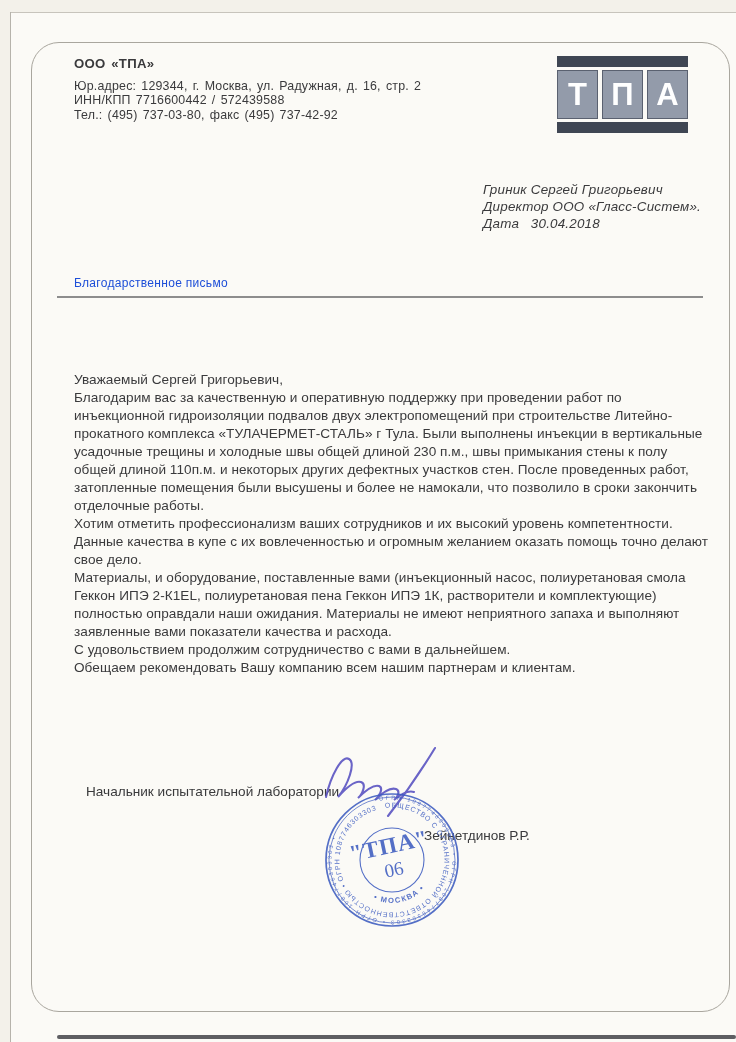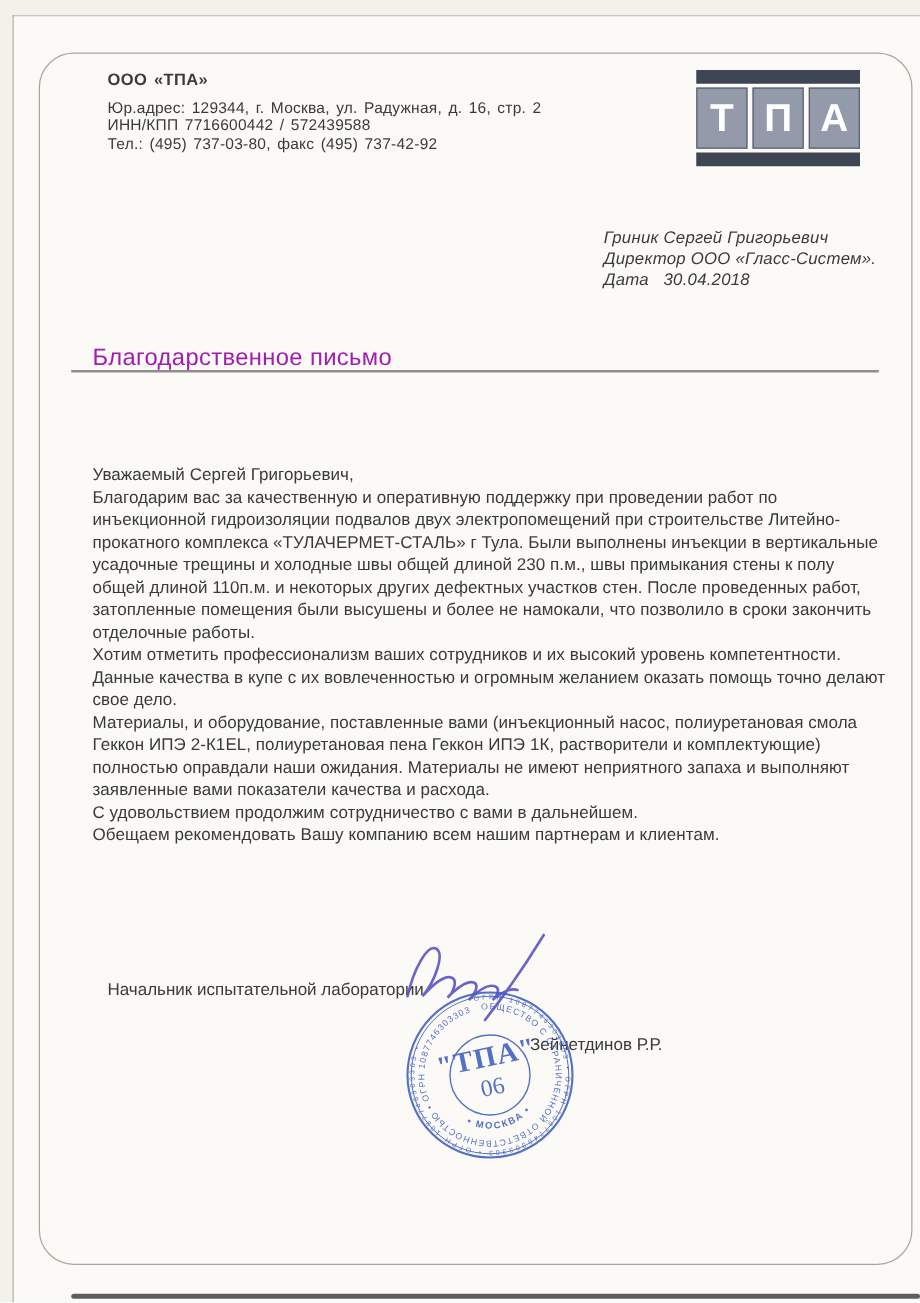--- a/index.html
+++ b/index.html
@@ -11,35 +11,35 @@
   }
   .paper{position:absolute; left:11px; top:13px; right:0; bottom:0; background:#fbfaf6;}
   .scan-top-line{position:absolute; left:10px; top:12px; right:0; height:1px; background:#c7c4bc;}
   .scan-left-line{position:absolute; left:10px; top:12px; width:1px; bottom:0; background:#b6b3ab;}
   .frame{
     position:absolute; left:31px; top:42px; width:697px; height:968px;
     border:1px solid #a9a69e; border-radius:28px; background:transparent;
   }
   .abs{position:absolute;}
   
-  .header-block{left:74px; top:57px; font-size:12.4px; line-height:14.6px; word-spacing:1.5px; letter-spacing:.2px;margin-left:12px;}
+  .header-block{left:74px; top:57px; font-size:12.4px; line-height:14.6px; word-spacing:1.5px; letter-spacing:.2px;}
   .company-name{font-weight:bold; font-size:13.2px; margin-bottom:7px; letter-spacing:.3px;}
   
   .logo{left:557px; top:56px; width:131px;}
   .logo-bar{height:11px; background:#3f4653;}
   .logo-tiles{display:flex; justify-content:space-between; margin:3px 0;}
   .logo-tile{
     width:41px; height:49px; background:#939baa; border:1px solid #5a6170;
     display:flex; align-items:center; justify-content:center; box-sizing:border-box;
   }
   .logo-letter{color:#fff; font-weight:bold; font-size:31px; line-height:1;}
   
   .addressee{right:35px; top:181px; font-style:italic; font-size:13.4px; line-height:17px; letter-spacing:.2px;}
   
-  .letter-title{left:74px; top:276px; font-size:19px; letter-spacing:.3px; color:#a21caf;}
+  .letter-title{left:74px; top:276px; font-size:12px; letter-spacing:.3px; color:#1d4ed8;}
   .title-underline{left:57px; top:296px; width:646px; height:1.5px; background:#8d8d8d;}
   
   .letter-body{left:74px; top:371px; width:635px; font-size:13.6px; line-height:18px; letter-spacing:.05px;}
   .letter-body p{margin:0;}
   .letter-body p.gap-before{margin-top:0;}
   
   .sign-role{left:86px; top:784px; font-size:13.6px;}
   .sign-name{left:424px; top:784px; font-size:13.6px;margin-top:44px;}
   .signature-ink{left:318px; top:745px;}
   .company-stamp{left:306px; top:774px; opacity:.88;}

